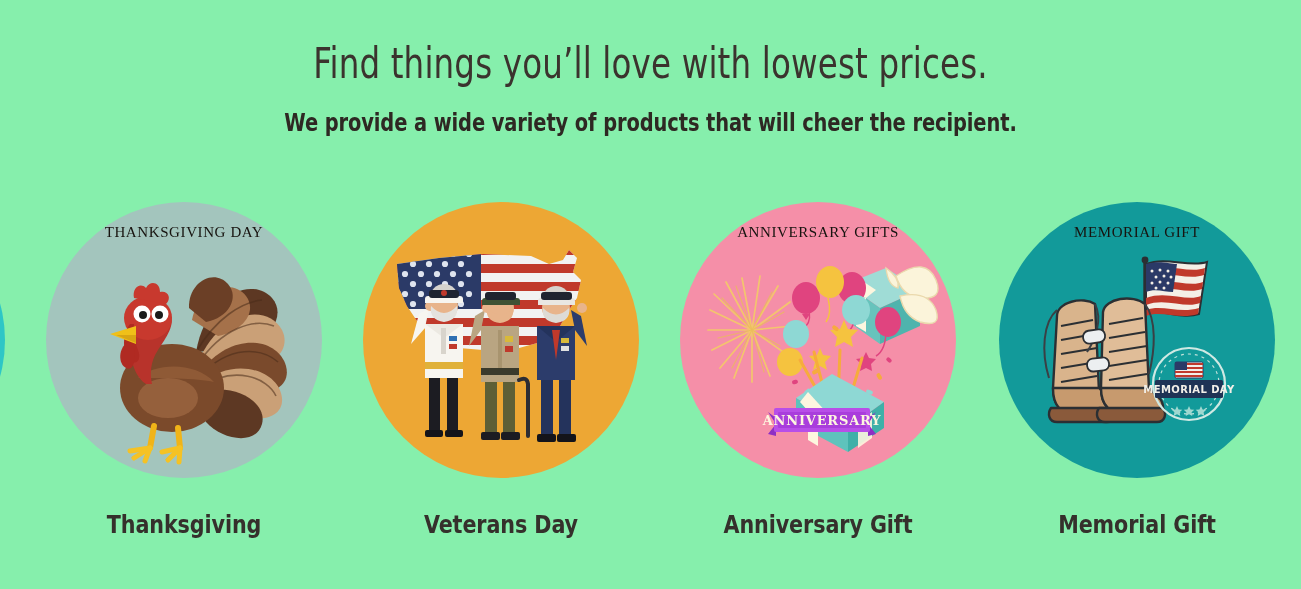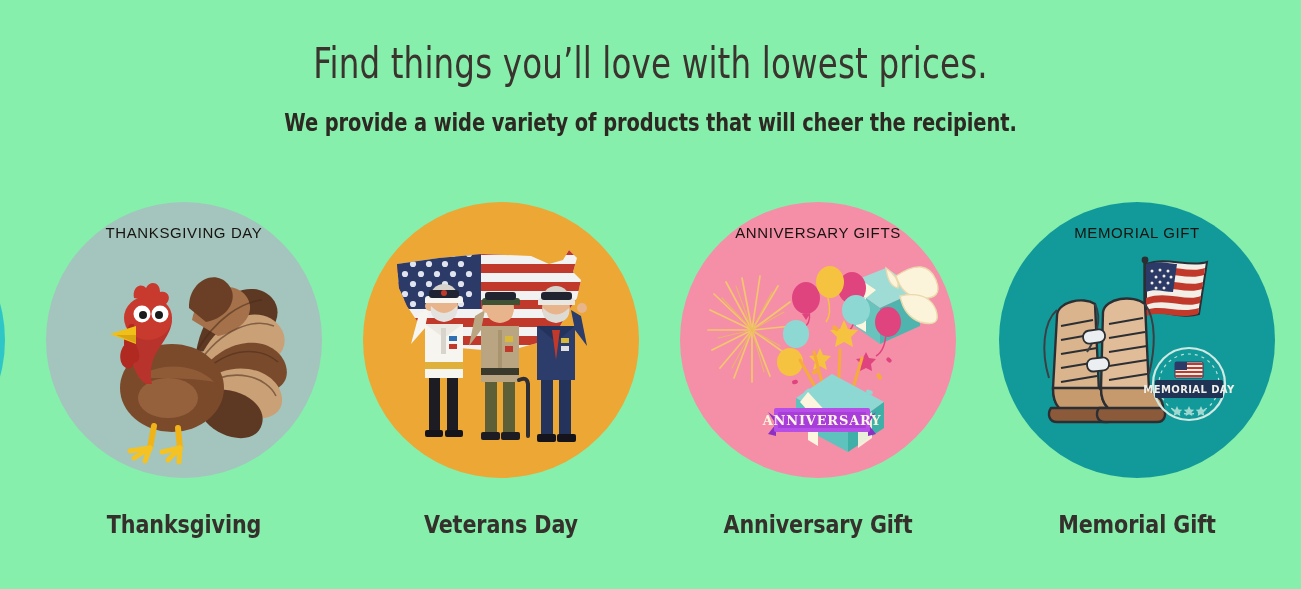--- a/index.html
+++ b/index.html
@@ -87,21 +87,21 @@
   .circle-veteran       { background: #eda734; }
   .circle-anniversary   { background: #f58fa8; }
   .circle-memorial      { background: #129a9a; }
 
   .circle-title {
     position: absolute;
     top: 22px;
     left: 0;
     width: 100%;
     text-align: center;
-    font-family: Liberation Sans, sans-serif;
+    font-family: Liberation Serif, serif;
     font-weight: 400;
     font-size: 15px;
     letter-spacing: 0.6px;
     color: #17130f;
     z-index: 6;
   }
 
   .art {
     position: absolute;
     left: 0;

